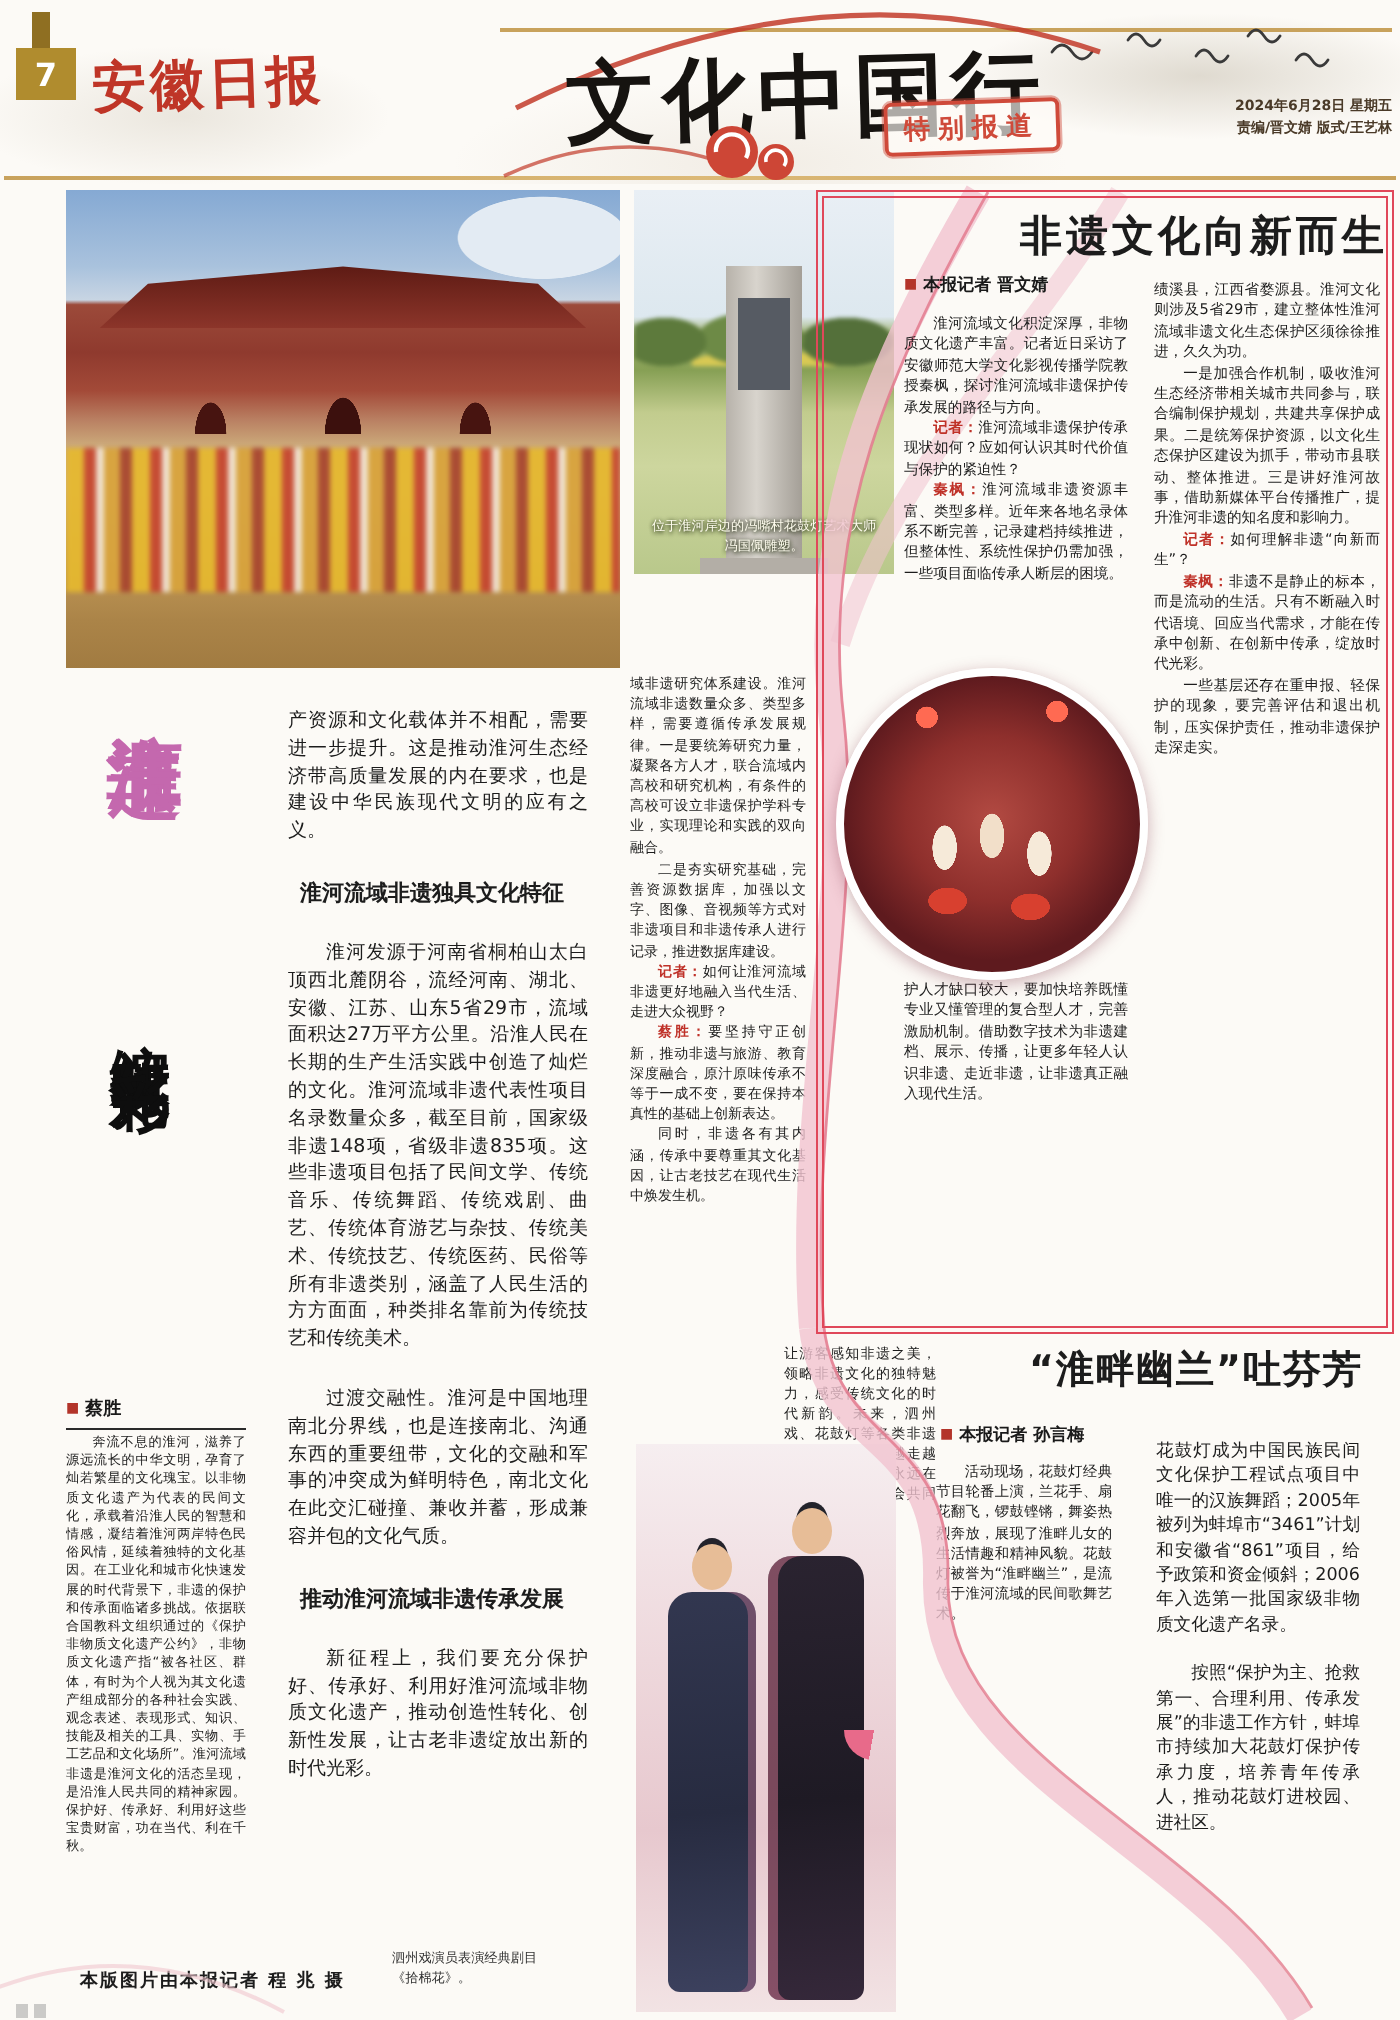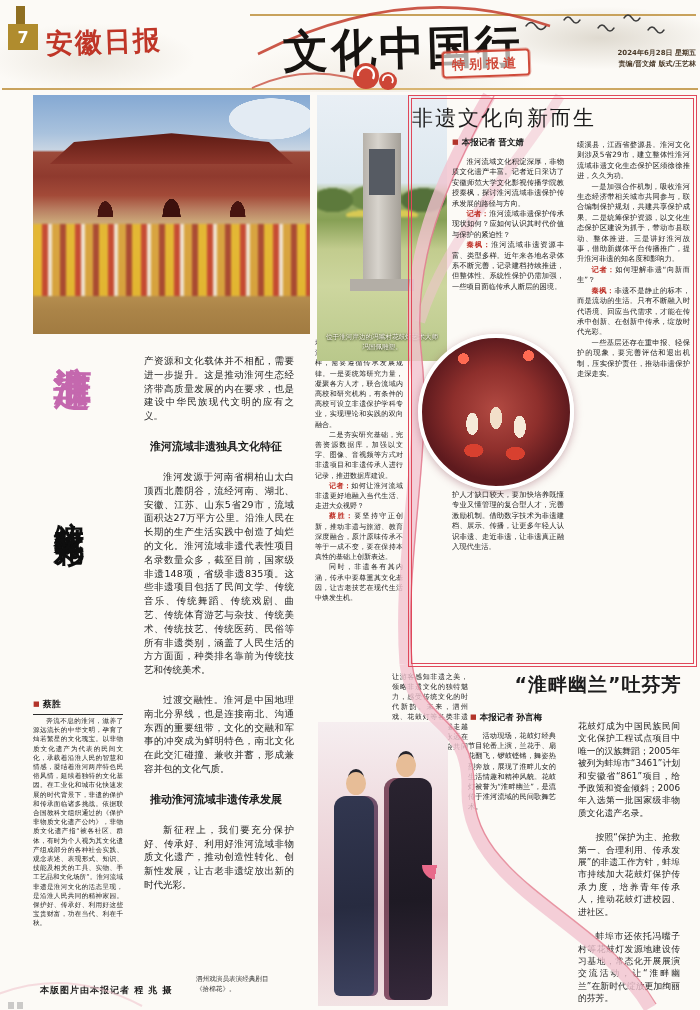--- a/index.html
+++ b/index.html
@@ -35,21 +35,21 @@
   .photo-main::before{content:"";position:absolute;top:16%;left:6%;width:88%;height:13%;
     background:linear-gradient(180deg,#5e1b14,#8c352a);
     clip-path:polygon(0 100%,10% 28%,50% 0,90% 28%,100% 100%);}
   .photo-main .gates{position:absolute;top:36%;left:16%;width:68%;height:15%;background:
     radial-gradient(13px 26px at 15% 100%, #471410 0 60%, transparent 61%),
     radial-gradient(15px 30px at 50% 100%, #3c100d 0 60%, transparent 61%),
     radial-gradient(13px 26px at 85% 100%, #471410 0 60%, transparent 61%);}
   .photo-main .crowd{position:absolute;left:0;right:0;top:54%;height:30%;opacity:.92;
     background:repeating-linear-gradient(90deg,#e6b92f 0 9px,#c6452f 9px 15px,
       #f3e8d8 15px 19px,#d9a43c 19px 27px,#a8452f 27px 33px);filter:blur(1.3px);}
-  .photo-statue{left:317px;top:95px;width:130px;height:266px;z-index:4;overflow:hidden;background:
+  .photo-statue{left:317px;top:95px;width:130px;height:192px;z-index:4;overflow:hidden;background:
     linear-gradient(180deg,#e9eff5 0%,#dde8ef 33%,#9db06a 38%,#87a055 47%,
       #c2cc8e 58%,#cdd69e 72%,#b9c88b 100%);}
   .photo-statue .trees{position:absolute;left:0;right:0;top:30%;height:16%;filter:blur(1px);background:
     radial-gradient(34px 20px at 12% 60%, #5d7a3c 0 60%, transparent 61%),
     radial-gradient(44px 22px at 45% 55%, #6d8a46 0 60%, transparent 61%),
     radial-gradient(38px 20px at 82% 60%, #54703a 0 60%, transparent 61%),
     radial-gradient(60px 10px at 50% 95%, #d8c954 0 60%, transparent 61%);}
   .photo-statue .monu{position:absolute;left:50%;transform:translateX(-50%);top:38px;width:38px;height:148px;
     background:linear-gradient(90deg,#b7b2aa,#d8d4cd 40%,#a49f97);}
   .photo-statue .monu::before{content:"";position:absolute;top:16px;left:6px;width:26px;height:46px;background:#565b63;}
@@ -95,21 +95,21 @@
   .col2 p{margin:16px;font-size:9.5px;line-height:13.8px;text-align:justify;text-indent:2em;}
   .col2 p.cont{text-indent:0;}
   .col2 h3{margin:8px 0 6px;font-size:11px;line-height:15px;font-weight:bold;text-indent:2em;}
   .col3{left:315px;top:338px;width:88px;height:380px;z-index:3;overflow:hidden;}
   .col3 p{margin:0;font-size:7px;line-height:10.2px;text-align:justify;text-indent:2em;}
   .col3 p.cont{text-indent:0;font-family:Liberation Mono, monospace;}
   .qlabel{color:#bf3128;font-weight:bold;}
   
   .redbox{left:408px;top:95px;width:287px;height:570px;border:1.5px solid #e0485a;z-index:5;pointer-events:none;}
   .redbox::after{content:"";position:absolute;inset:2px;border:1px solid #e0485a;}
-  .iv-headline{left:412px;top:104px;width:282px;text-align:left;font-weight:normal;font-size:21px;
+  .iv-headline{left:412px;top:104px;width:282px;text-align:right;font-weight:bold;font-size:21px;
     letter-spacing:2px;z-index:6;}
   .iv-byline{left:452px;top:137px;z-index:6;font-size:8.5px;}
   .iv-colA{left:452px;top:157px;width:112px;height:175px;z-index:6;overflow:hidden;}
   .iv-colA2{left:452px;top:490px;width:112px;height:168px;z-index:6;overflow:hidden;}
   .iv-colB{left:577px;top:140px;width:113px;height:518px;z-index:6;overflow:hidden;}
   .iv-colA p,.iv-colA2 p,.iv-colB p{margin:0;font-size:7.3px;line-height:10.4px;text-align:justify;text-indent:2em;}
   .iv-colA p.cont,.iv-colA2 p.cont,.iv-colB p.cont{text-indent:0;}
   
   .hp-tail{left:392px;top:672px;width:76px;height:112px;z-index:3;overflow:hidden;}
   .hp-tail p{margin:0;font-size:7px;line-height:10px;text-align:justify;text-indent:0;}
@@ -248,21 +248,20 @@
   <div class="abs hp-headline">“淮畔幽兰”吐芬芳</div>
   <div class="abs byline hp-byline">
     <span class="mk">■</span><span>本报记者 孙言梅</span>
   </div>
   <div class="abs hp-col1">
     <p>活动现场，花鼓灯经典节目轮番上演，兰花手、扇花翻飞，锣鼓铿锵，舞姿热烈奔放，展现了淮畔儿女的生活情趣和精神风貌。花鼓灯被誉为“淮畔幽兰”，是流传于淮河流域的民间歌舞艺术。</p>
   </div>
   <div class="abs hp-col2">
     <p class="cont">花鼓灯成为中国民族民间文化保护工程试点项目中唯一的汉族舞蹈；2005年被列为蚌埠市“3461”计划和安徽省“861”项目，给予政策和资金倾斜；2006年入选第一批国家级非物质文化遗产名录。</p>
     <p>按照“保护为主、抢救第一、合理利用、传承发展”的非遗工作方针，蚌埠市持续加大花鼓灯保护传承力度，培养青年传承人，推动花鼓灯进校园、进社区。</p>
-    <p>蚌埠市还依托冯嘴子村等花鼓灯发源地建设传习基地，常态化开展展演交流活动，让“淮畔幽兰”在新时代绽放更加绚丽的芬芳。</p>
   </div>
 
   <div class="abs photo-perf">
     <div class="perf-fig fig1">
       <div class="perf-head"></div>
     </div>
     <div class="perf-fig fig2">
       <div class="perf-head"></div>
     </div>
     <div class="perf-fan"></div>

